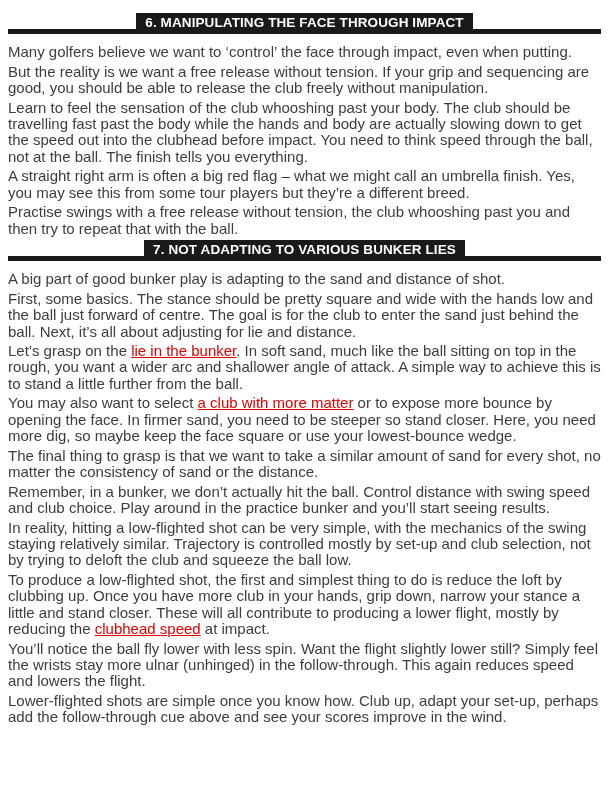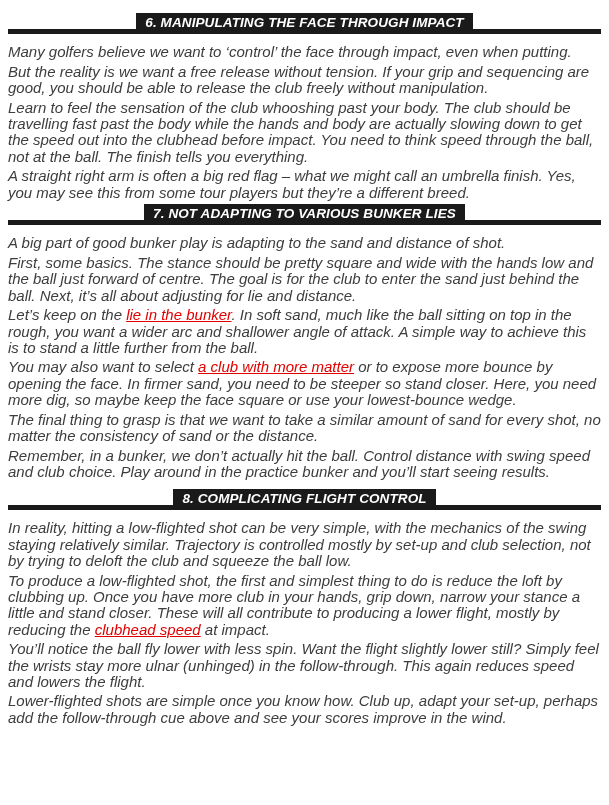--- a/index.html
+++ b/index.html
@@ -14,21 +14,20 @@
     font-family: "Liberation Sans", sans-serif;
     --ink: #1a1a1a;
     --body-text: #3d3d3d;
     --link: #e00000;
   }
   .page {
     box-sizing: border-box;
     width: 609px;
     height: 691px;
     padding: 13px 8px 17px 8px;
-    font-style: italic;
   }
   .section-heading {
     position: relative;
     text-align: center;
     height: 21px;
     margin: 0 0 10px 0;
   }
   .section-heading::after {
     content: "";
     position: absolute;
@@ -71,31 +70,31 @@
 <body style="--ink: #1a1a1a; --body-text: #3d3d3d; --link: #e00000;">
 
 <div class="page">
   <div id="doc">
       <section class="section">
         <div class="section-heading"><span class="heading-label">6. MANIPULATING THE FACE THROUGH IMPACT</span></div>
         <p class="doc-par"><span>Many golfers believe we want to ‘control’ the face through impact, even when putting.</span></p>
         <p class="doc-par"><span>But the reality is we want a free release without tension. If your grip and sequencing are good, you should be able to release the club freely without manipulation.</span></p>
         <p class="doc-par"><span>Learn to feel the sensation of the club whooshing past your body. The club should be travelling fast past the body while the hands and body are actually slowing down to get the speed out into the clubhead before impact. You need to think speed through the ball, not at the ball. The finish tells you everything.</span></p>
         <p class="doc-par"><span>A straight right arm is often a big red flag – what we might call an umbrella finish. Yes, you may see this from some tour players but they’re a different breed.</span></p>
+        <p class="doc-par"><span>Practise swings with a free release without tension, the club whooshing past you and then try to repeat that with the ball.</span></p>
       </section>
       <section class="section">
         <div class="section-heading"><span class="heading-label">7. NOT ADAPTING TO VARIOUS BUNKER LIES</span></div>
         <p class="doc-par"><span>A big part of good bunker play is adapting to the sand and distance of shot.</span></p>
         <p class="doc-par"><span>First, some basics. The stance should be pretty square and wide with the hands low and the ball just forward of centre. The goal is for the club to enter the sand just behind the ball. Next, it’s all about adjusting for lie and distance.</span></p>
-        <p class="doc-par"><span>Let’s keep on the </span><a class="doclink">lie in the bunker</a><span>. In soft sand, much like the ball sitting on top in the rough, you want a wider arc and shallower angle of attack. A simple way to achieve this is to stand a little further from the ball.</span></p>
+        <p class="doc-par"><span>Let’s grasp on the </span><a class="doclink">lie in the bunker</a><span>. In soft sand, much like the ball sitting on top in the rough, you want a wider arc and shallower angle of attack. A simple way to achieve this is to stand a little further from the ball.</span></p>
         <p class="doc-par"><span>You may also want to select </span><a class="doclink">a club with more matter</a><span> or to expose more bounce by opening the face. In firmer sand, you need to be steeper so stand closer. Here, you need more dig, so maybe keep the face square or use your lowest-bounce wedge.</span></p>
         <p class="doc-par"><span>The final thing to grasp is that we want to take a similar amount of sand for every shot, no matter the consistency of sand or the distance.</span></p>
         <p class="doc-par"><span>Remember, in a bunker, we don’t actually hit the ball. Control distance with swing speed and club choice. Play around in the practice bunker and you’ll start seeing results.</span></p>
       </section>
       <section class="section">
-        <div class="section-heading"><span class="heading-label">8. COMPLICATING FLIGHT CONTROL</span></div>
         <p class="doc-par"><span>In reality, hitting a low-flighted shot can be very simple, with the mechanics of the swing staying relatively similar. Trajectory is controlled mostly by set-up and club selection, not by trying to deloft the club and squeeze the ball low.</span></p>
         <p class="doc-par"><span>To produce a low-flighted shot, the first and simplest thing to do is reduce the loft by clubbing up. Once you have more club in your hands, grip down, narrow your stance a little and stand closer. These will all contribute to producing a lower flight, mostly by reducing the </span><a class="doclink">clubhead speed</a><span> at impact.</span></p>
         <p class="doc-par"><span>You’ll notice the ball fly lower with less spin. Want the flight slightly lower still? Simply feel the wrists stay more ulnar (unhinged) in the follow-through. This again reduces speed and lowers the flight.</span></p>
         <p class="doc-par"><span>Lower-flighted shots are simple once you know how. Club up, adapt your set-up, perhaps add the follow-through cue above and see your scores improve in the wind.</span></p>
       </section>
     </div>
 </div>
 
 </body></html>

